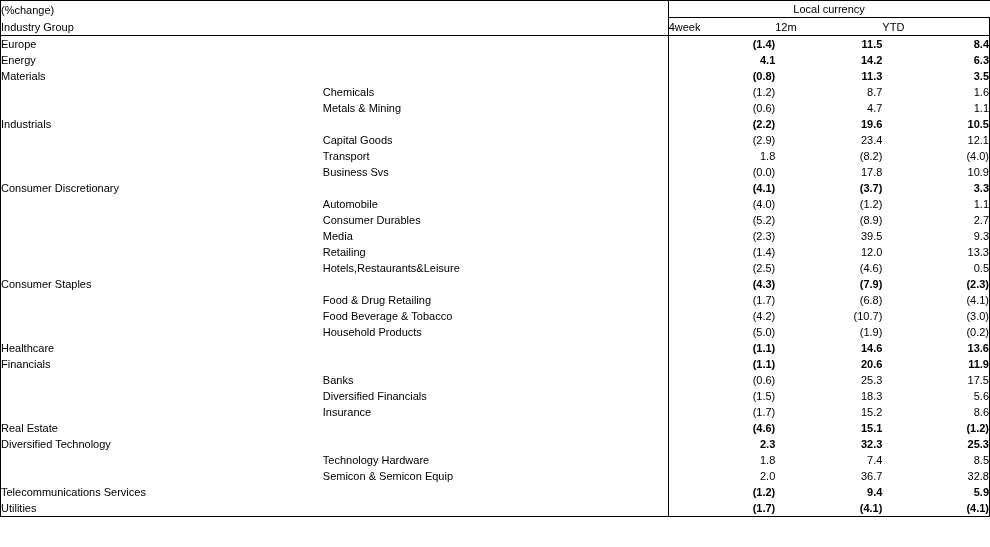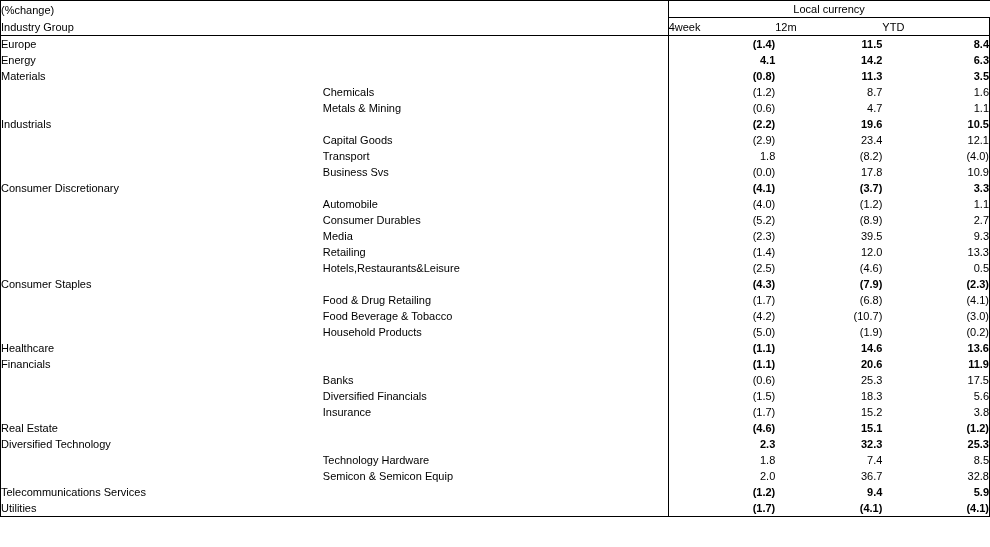--- a/index.html
+++ b/index.html
@@ -283,21 +283,21 @@
           <td class="sub">Diversified Financials</td>
           <td class="num sep-left">(1.5)</td>
           <td class="num">18.3</td>
           <td class="num outer-right">5.6</td>
         </tr>
         <tr>
           <td class="group outer-left"></td>
           <td class="sub">Insurance</td>
           <td class="num sep-left">(1.7)</td>
           <td class="num">15.2</td>
-          <td class="num outer-right">3.8</td>
+          <td class="num outer-right">8.6</td>
         </tr>
         <tr class="row-sector">
           <td class="group outer-left">Real Estate</td>
           <td class="sub"></td>
           <td class="num bold sep-left">(4.6)</td>
           <td class="num bold">15.1</td>
           <td class="num bold outer-right">(1.2)</td>
         </tr>
         <tr class="row-sector">
           <td class="group outer-left">Diversified Technology</td>

